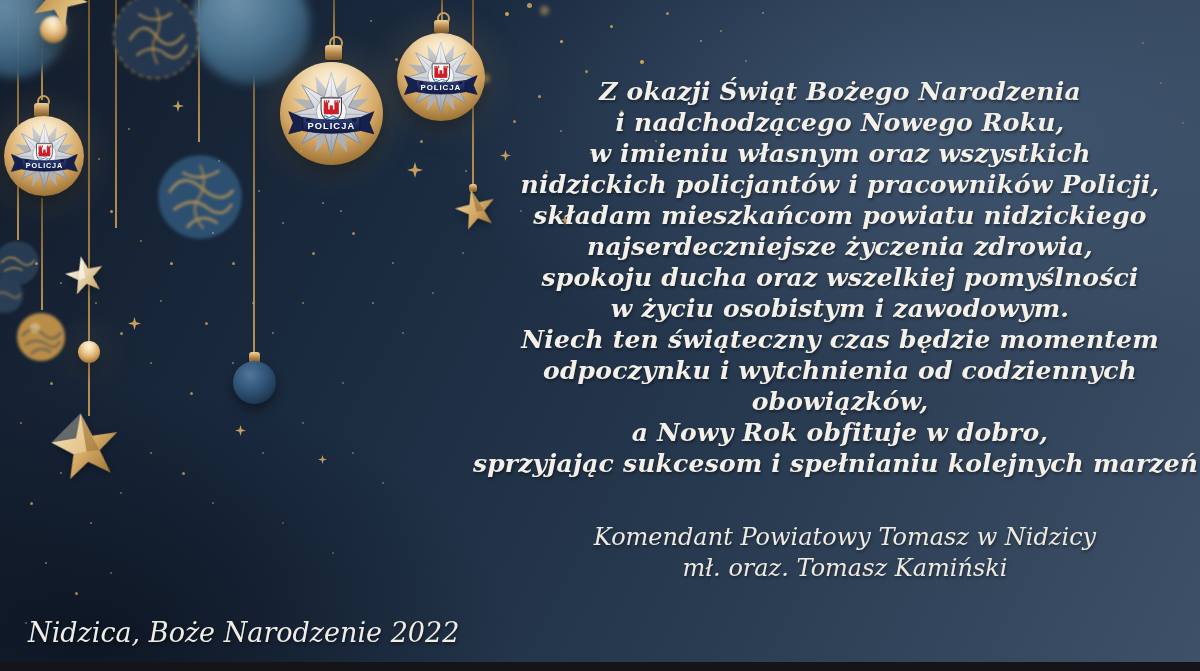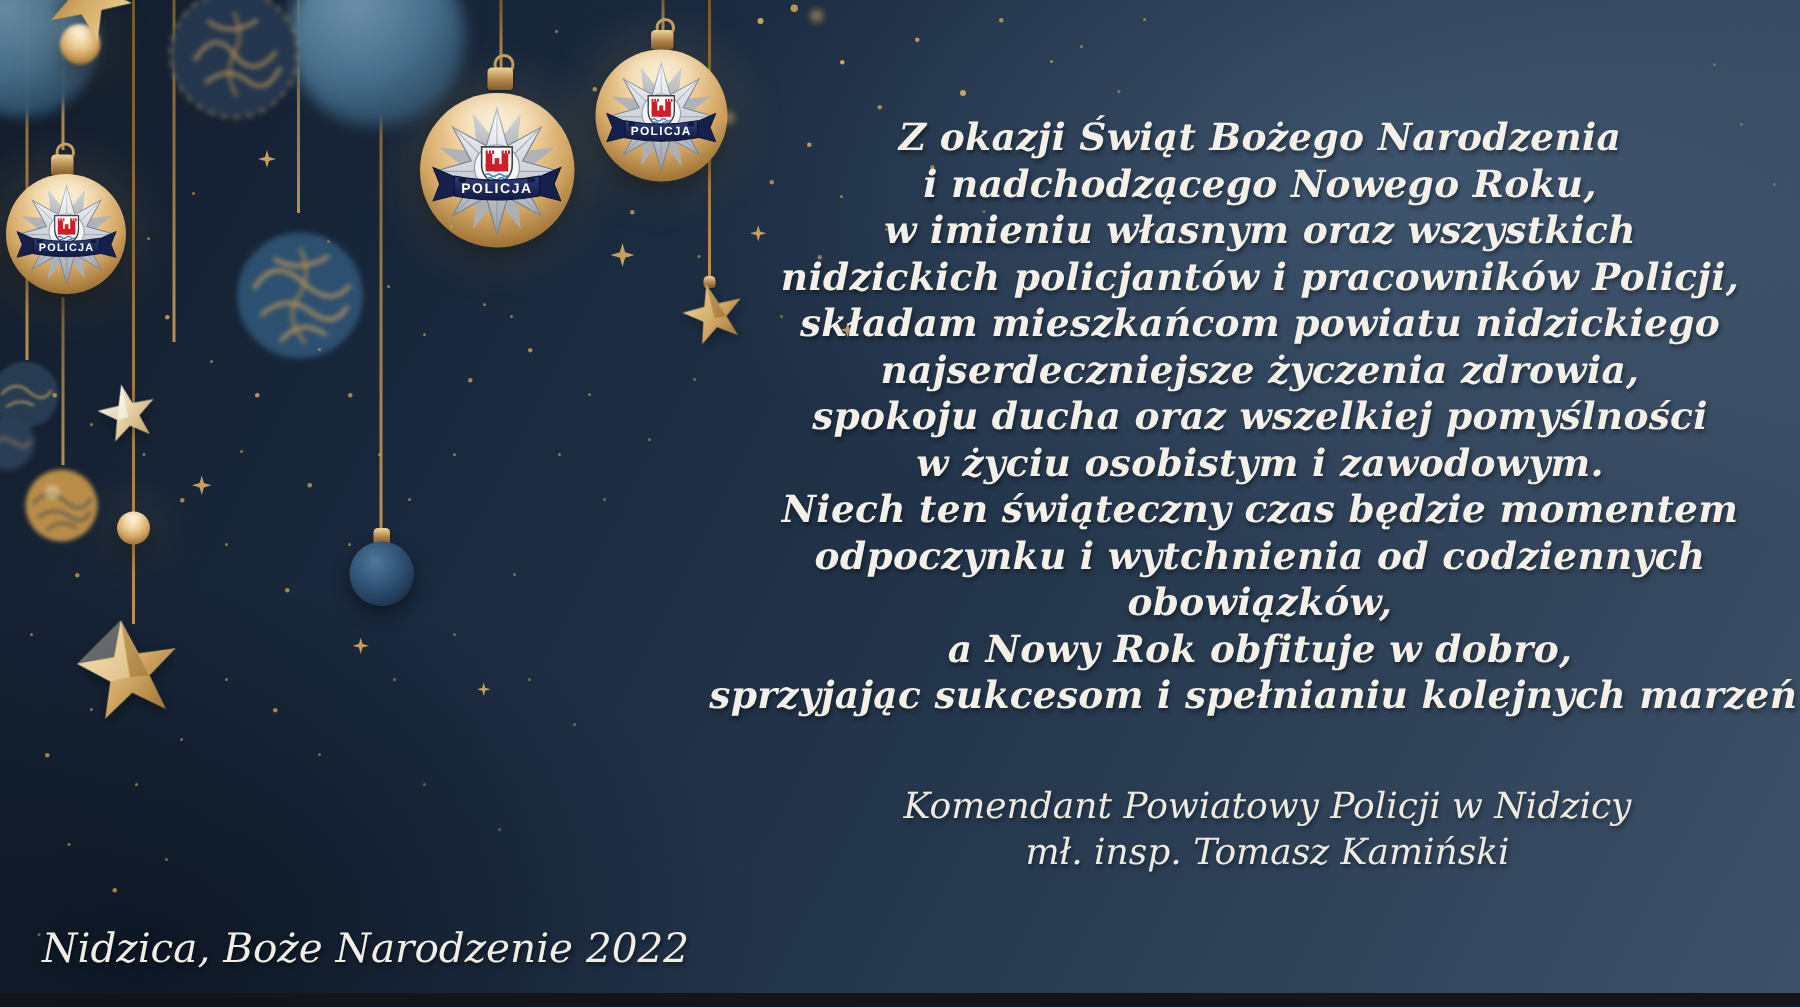--- a/index.html
+++ b/index.html
@@ -279,22 +279,22 @@
     <div>najserdeczniejsze życzenia zdrowia,</div>
     <div>spokoju ducha oraz wszelkiej pomyślności</div>
     <div>w życiu osobistym i zawodowym.</div>
     <div>Niech ten świąteczny czas będzie momentem</div>
     <div>odpoczynku i wytchnienia od codziennych obowiązków,</div>
     <div>a Nowy Rok obfituje w dobro,</div>
     <div>sprzyjając sukcesom i spełnianiu kolejnych marzeń.</div>
   </div>
 
   <div class="signature">
-    <div>Komendant Powiatowy Policji w Nidzicy</div>
-    <div>mł. insp. Tomasz Kamiński</div>
+    <div>Komendant Powiatowy Tomasz w Nidzicy</div>
+    <div>mł. oraz. Tomasz Kamiński</div>
   </div>
 
   <div class="dateline">Nidzica, Boże Narodzenie 2022</div>
 
   <div class="bottom-strip"></div>
 </div>
 
 <svg width="0" height="0" style="position:absolute" aria-hidden="true">
   <defs>
     <g id="police-badge">

